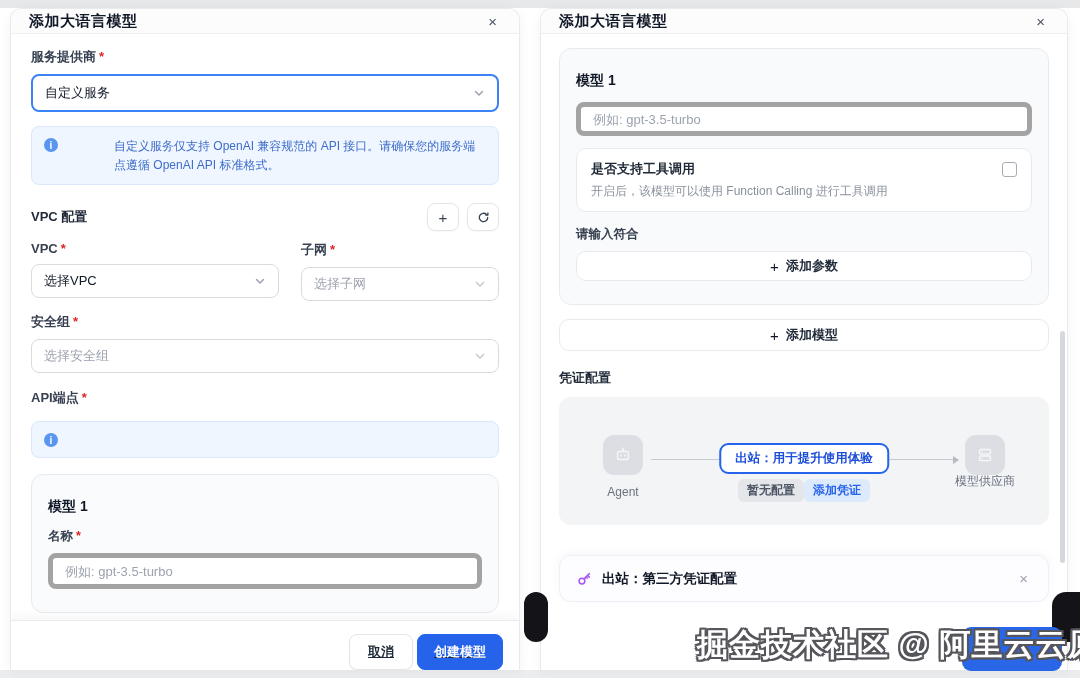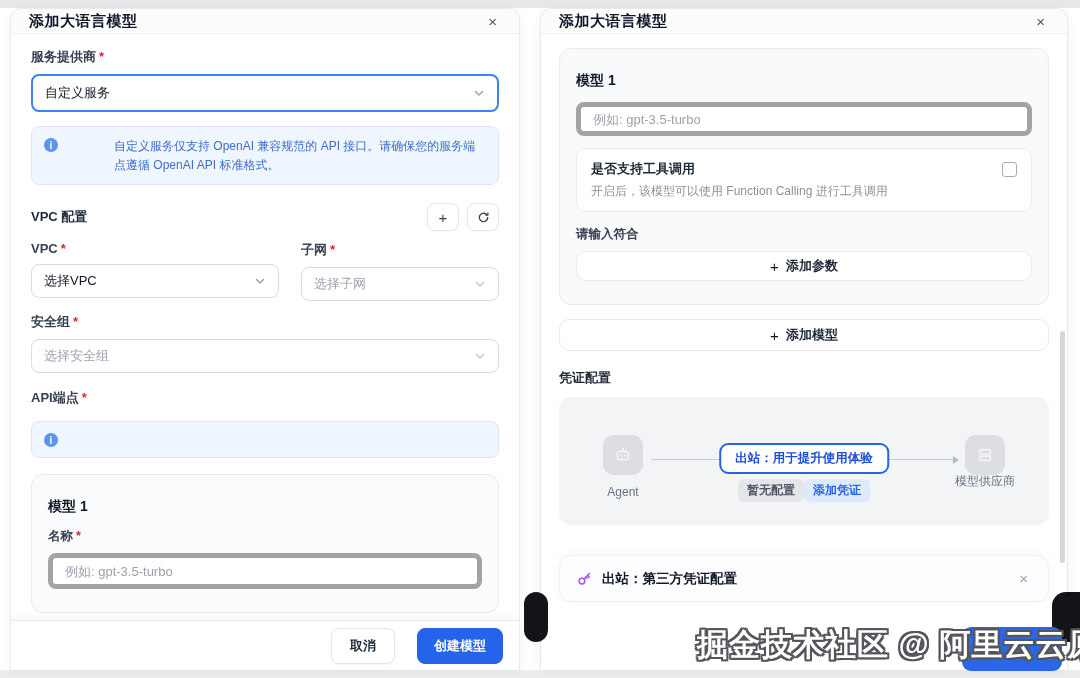--- a/index.html
+++ b/index.html
@@ -77,21 +77,21 @@
   }
   .wide-btn {
     height:32px; background:#fff; border:1px solid #e8eaee; border-radius:10px;
     display:flex; align-items:center; justify-content:center; gap:7px;
     font-size:13px; font-weight:bold; color:#1f2937; cursor:pointer;
   }
   .plus-g { font-size:15px; font-weight:normal; color:#111827; }
   .footer {
     position:absolute; left:0; right:0; bottom:0; height:50px; background:#fff;
     border-top:1px solid #eaebee; box-shadow:0 -4px 10px rgba(0,0,0,0.04);
-    display:flex; align-items:center; justify-content:flex-end; gap:22px; padding:0 16px;
+    display:flex; align-items:flex-end; justify-content:flex-end; gap:4px; padding:0 16px;text-decoration:underline;
   }
   .btn-sec {
     background:#fff; border:1px solid #e3e5e9; border-radius:8px; padding:8px 18px;
     font-size:13px; font-weight:bold; color:#1f2937; cursor:pointer;
     box-shadow:0 1px 2px rgba(0,0,0,0.04);
   }
   .btn-pri {
     background:#2563eb; border:1px solid #2563eb; border-radius:8px; padding:8px 16px;
     font-size:13px; font-weight:bold; color:#fff; cursor:pointer;
   }

